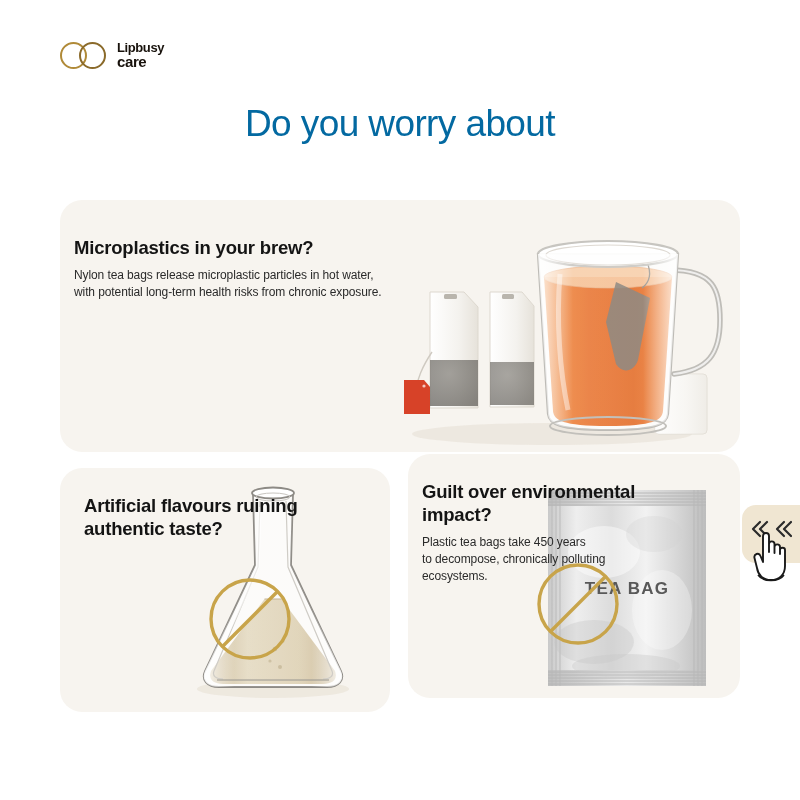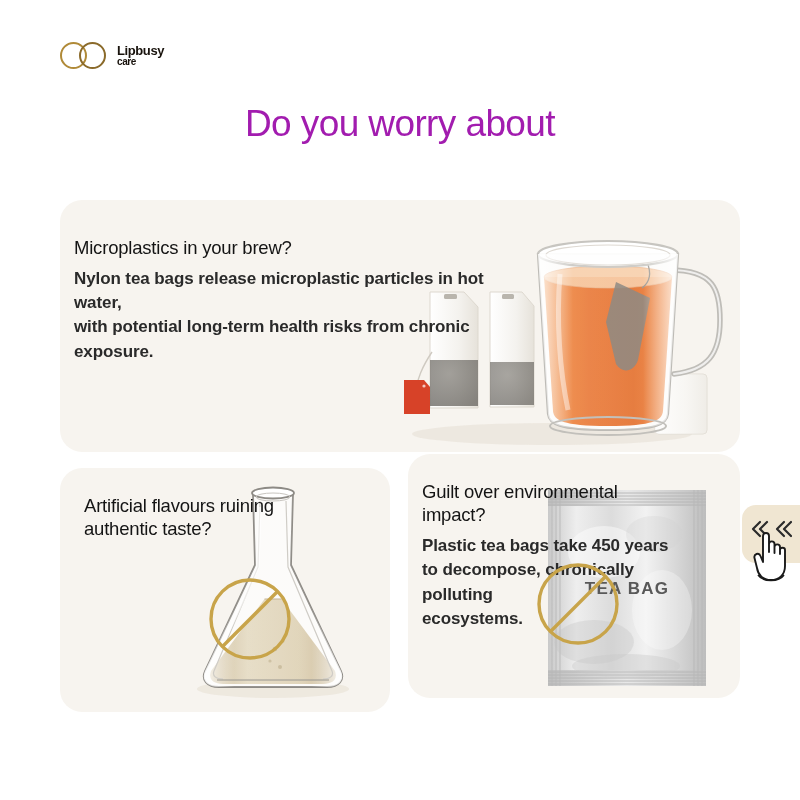--- a/index.html
+++ b/index.html
@@ -32,29 +32,29 @@
   }
   .logo-ring.r1 { left:0; }
   .logo-ring.r2 { left:19px; border-color:#8a6a2a; }
   .logo-text {
     line-height:1.0;
     color:#18120c;
     font-weight:bold;
     letter-spacing:-0.4px;
   }
   .logo-text .l1 { display:block; font-size:13px;text-align:right; }
-  .logo-text .l2 { display:block; font-size:10px; }
+  .logo-text .l2 { display:block; font-size:15px; }
 
   
   .headline {
     position:absolute;
     left:0; top:100px;
     width:800px;
     text-align:center;
-    color:#a21caf;
+    color:#0369a1;
     font-size:37px;
     font-weight:normal;
     line-height:1.32;
     letter-spacing:-0.6px;
   }
   .headline .hl-line { display:block; }
 
   
   .card {
     position:absolute;
@@ -67,29 +67,29 @@
   #card-3 { left:408px; top:454px; width:332px; height:244px; }
 
   .card-text { position:absolute; z-index:4; }
   #card-1 .card-text { left:14px; top:36px; width:420px; }
   #card-2 .card-text { left:24px; top:26px; width:250px; }
   #card-3 .card-text { left:14px; top:26px; width:250px; }
 
   .card-title {
     color:#141414;
     font-size:18.5px;
-    font-weight:normal;
+    font-weight:bold;
     line-height:1.25;
     letter-spacing:-0.2px;
     margin-bottom:8px;
   }
   .card-body {
     color:#2a2a2a;
-    font-size:17px;
-    font-weight:bold;
+    font-size:12px;
+    font-weight:normal;
     line-height:1.42;
     letter-spacing:-0.1px;
     white-space:pre-line;
   }
 
   
   .art { position:absolute; z-index:2; }
 
   
   .ban { position:absolute; z-index:5; }

